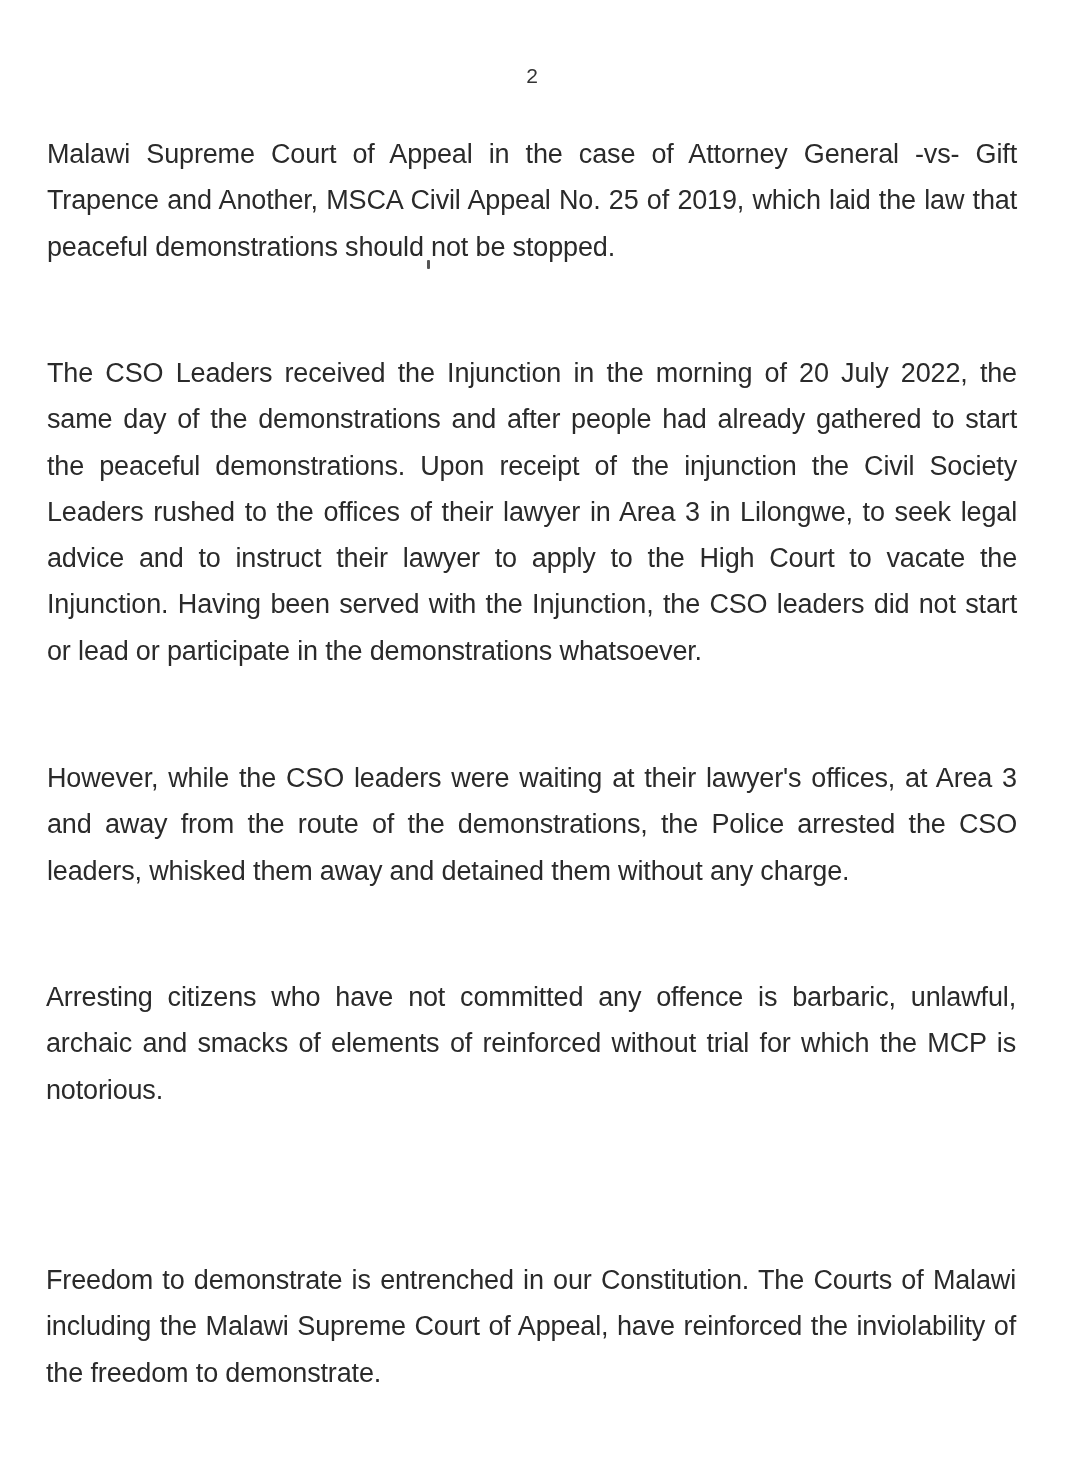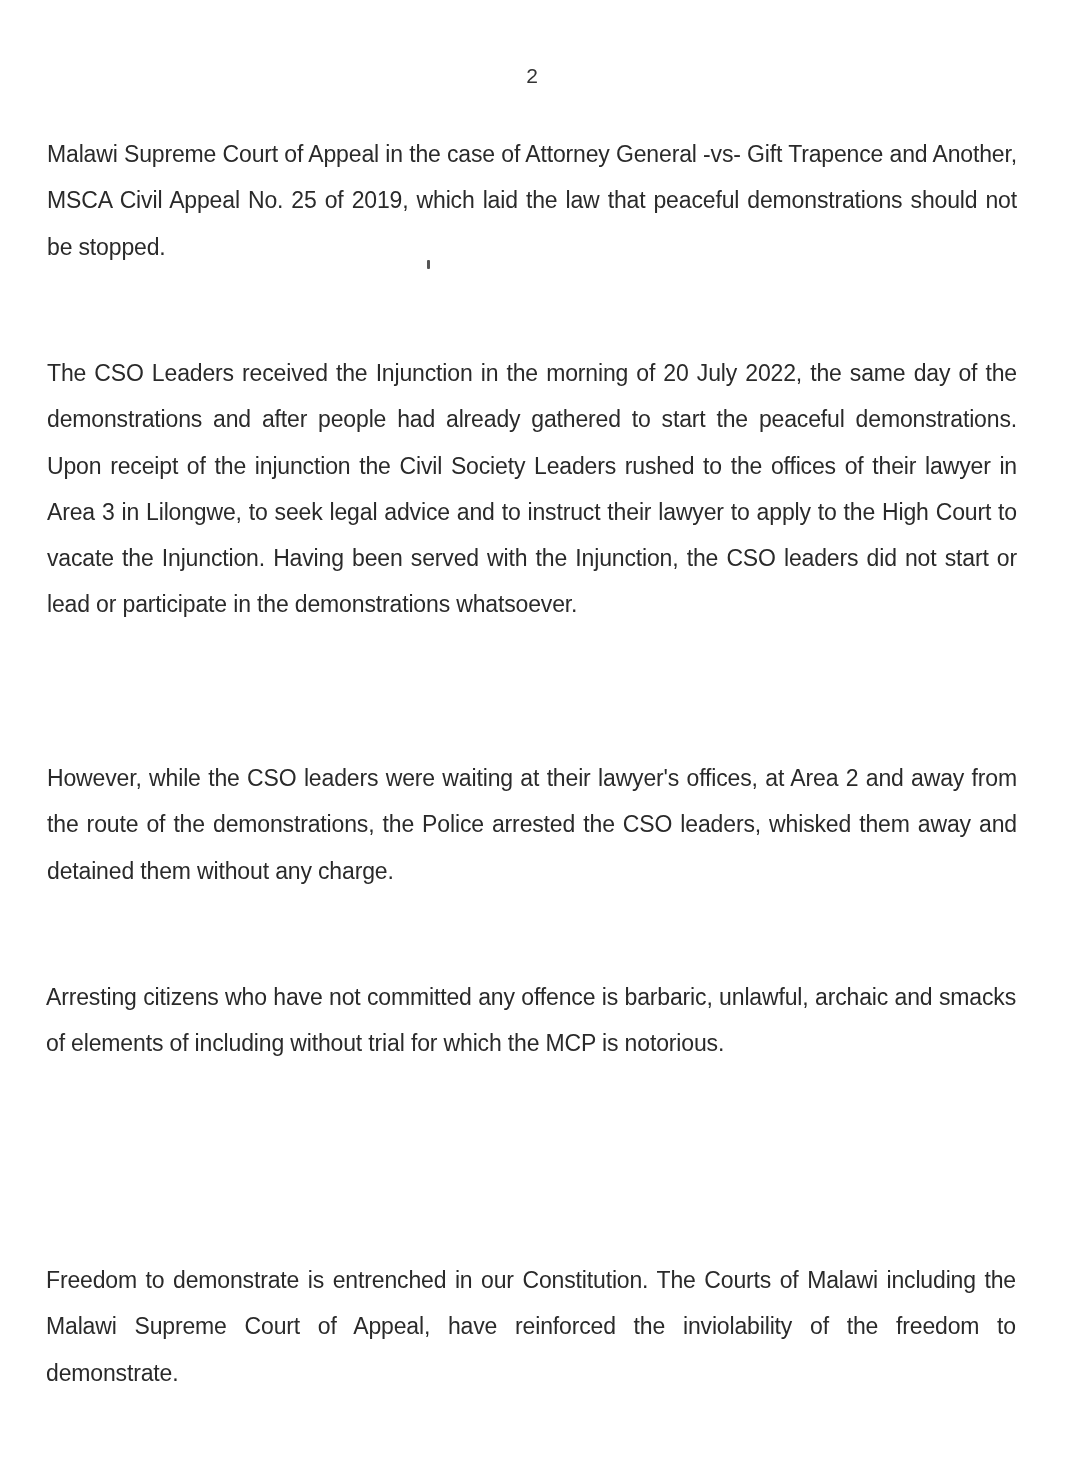--- a/index.html
+++ b/index.html
@@ -21,21 +21,21 @@
       left: 0;
       width: 1064px;
       text-align: center;
       font-size: 21px;
       color: #333;
     }
     .para {
       position: absolute;
       left: 47px;
       width: 970px;
-      font-size: 23px;
+      font-size: 27px;
       line-height: 46.3px;
       text-align: justify;
       text-align-last: left;
       letter-spacing: -0.15px;
       margin: 0;
     }
     .p1 { top: 131px; }
     .p2 { top: 350px; }
     .p3 { top: 755px; }
     .p4 { top: 974px; left: 46px; }
@@ -50,17 +50,17 @@
 <body>
 
 <div class="page-number">2</div>
 
 <p class="para p1">Malawi Supreme Court of Appeal in the case of Attorney General -vs- Gift Trapence and Another, MSCA Civil Appeal No. 25 of 2019, which laid the law that peaceful demonstrations should not be stopped.</p>
 
 <span class="speck" style="left:427px;top:260px;width:3px;height:9px;"></span>
 
 <p class="para p2">The CSO Leaders received the Injunction in the morning of 20 July 2022, the same day of the demonstrations and after people had already gathered to start the peaceful demonstrations. Upon receipt of the injunction the Civil Society Leaders rushed to the offices of their lawyer in Area 3 in Lilongwe, to seek legal advice and to instruct their lawyer to apply to the High Court to vacate the Injunction. Having been served with the Injunction, the CSO leaders did not start or lead or participate in the demonstrations whatsoever.</p>
 
-<p class="para p3">However, while the CSO leaders were waiting at their lawyer's offices, at Area 2 and away from the route of the demonstrations, the Police arrested the CSO leaders, whisked them away and detained them without any charge.</p>
+<p class="para p3">However, while the CSO leaders were waiting at their lawyer's offices, at Area 3 and away from the route of the demonstrations, the Police arrested the CSO leaders, whisked them away and detained them without any charge.</p>
 
-<p class="para p4">Arresting citizens who have not committed any offence is barbaric, unlawful, archaic and smacks of elements of including without trial for which the MCP is notorious.</p>
+<p class="para p4">Arresting citizens who have not committed any offence is barbaric, unlawful, archaic and smacks of elements of reinforced without trial for which the MCP is notorious.</p>
 
 <p class="para p5">Freedom to demonstrate is entrenched in our Constitution. The Courts of Malawi including the Malawi Supreme Court of Appeal, have reinforced the inviolability of the freedom to demonstrate.</p>
 
 </body></html>

